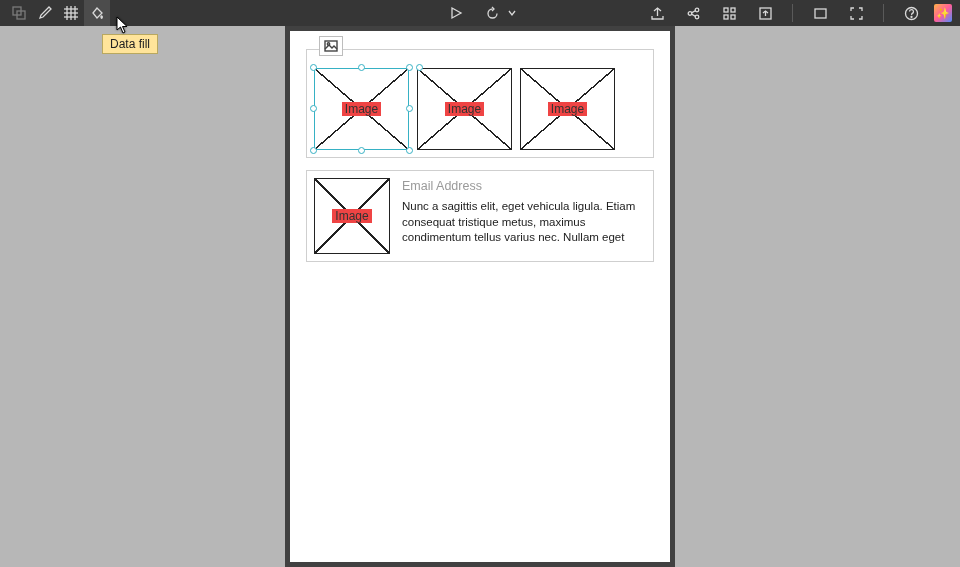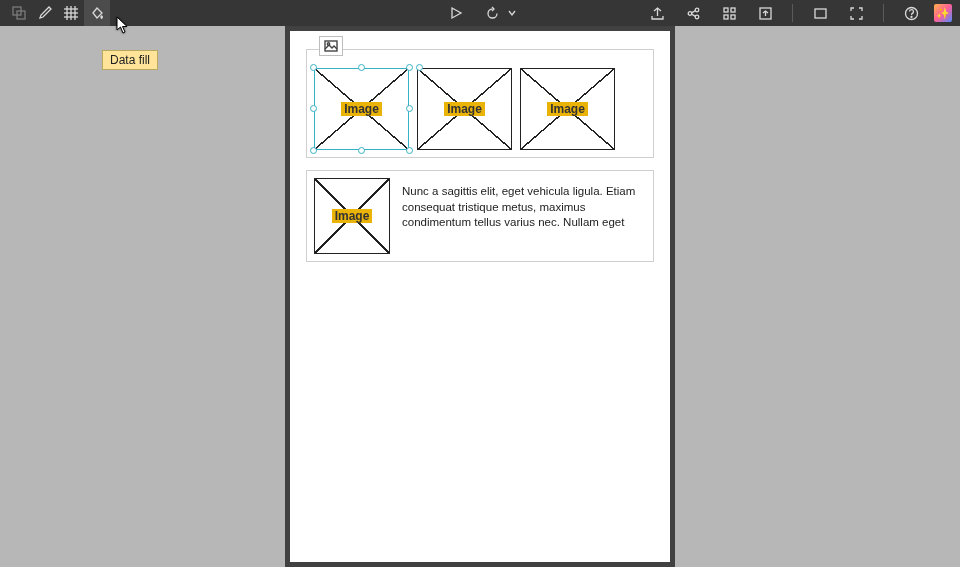--- a/index.html
+++ b/index.html
@@ -14,21 +14,21 @@
   .tb-group-center { position: absolute; left: 50%; transform: translateX(-50%); display: flex; gap: 10px; }
   .tb-group-right { margin-left: auto; display: flex; align-items: center; gap: 10px; padding-right: 8px; }
   .tb-btn { width: 26px; height: 26px; display: flex; align-items: center; justify-content: center; cursor: pointer; }
   .tb-btn.active { background: #4c4c4c; }
   .tb-btn svg { stroke: #d9d9d9; fill: none; stroke-width: 1.3; }
   .tb-btn.dim svg { stroke: #7b7b7b; }
   .tb-sep { width: 1px; height: 18px; background: #5a5a5a; margin: 0 4px; }
   .avatar { width: 18px; height: 18px; border-radius: 2px; background: linear-gradient(135deg,#ffb347,#ff5e99,#4f8cff); display:flex; align-items:center; justify-content:center; font-size:11px; }
 
   .tooltip {
-    position: absolute; top: 50px; left: 102px; background: #ffe49a; border: 1px solid #b9a85f;
+    position: absolute; top: 34px; left: 102px; background: #ffe49a; border: 1px solid #b9a85f;
     padding: 2px 7px; font-size: 12px; color: #222; white-space: nowrap; z-index: 20;
   }
   .cursor { position: absolute; top: 16px; left: 116px; z-index: 21; pointer-events: none; }
   .cursor svg { filter: drop-shadow(0 0 1px rgba(0,0,0,.6)); }
 
   .stage {
     position: absolute; top: 26px; left: 0; right: 0; bottom: 0;
     display: flex; justify-content: center; background: #b7b7b7;
   }
   .canvas-frame {
@@ -52,21 +52,21 @@
     width: 95px; height: 82px; border: 1.5px solid #222; position: relative;
     display:flex; align-items:center; justify-content:center; font-size: 12px; color:#333;
   }
   .img-ph::before, .img-ph::after {
     content:''; position:absolute; inset:0; pointer-events:none;
   }
   .img-ph::before { background: linear-gradient(to top right, transparent calc(50% - .75px), #222 calc(50% - .75px), #222 calc(50% + .75px), transparent calc(50% + .75px)); }
   .img-ph::after  { background: linear-gradient(to top left,  transparent calc(50% - .75px), #222 calc(50% - .75px), #222 calc(50% + .75px), transparent calc(50% + .75px)); }
 
   .img-ph.small { width: 76px; height: 76px; }
-  .img-ph-label { position: relative; z-index:1; background:#eab308; padding:0 3px;font-weight:bold; }
+  .img-ph-label { position: relative; z-index:1; background:#ef4444; padding:0 3px; }
 
   .img-ph.selected { border-color: #36b1c4; }
   .sel-wrap { position: relative; }
   .handle {
     position: absolute; width: 7px; height: 7px; background: #fff; border: 1px solid #36b1c4;
     border-radius: 50%; z-index: 2;
   }
   .h-tl{top:-4px;left:-4px}.h-tm{top:-4px;left:calc(50% - 4px)}.h-tr{top:-4px;right:-4px}
   .h-ml{top:calc(50% - 4px);left:-4px}.h-mr{top:calc(50% - 4px);right:-4px}
   .h-bl{bottom:-4px;left:-4px}.h-bm{bottom:-4px;left:calc(50% - 4px)}.h-br{bottom:-4px;right:-4px}
@@ -231,20 +231,21 @@
           </div>
         </div>
       </div>
 
       <div class="panel">
         <div class="card">
           <div class="img-ph small">
             <span class="img-ph-label">Image</span>
           </div>
           <div class="card-body">
+            <div class="card-email">Email Address</div>
             <div class="card-text">Nunc a sagittis elit, eget vehicula ligula. Etiam consequat tristique metus, maximus condimentum tellus varius nec. Nullam eget</div>
           </div>
         </div>
       </div>
 
     </div>
   </div>
 </div>
 
 </body></html>

